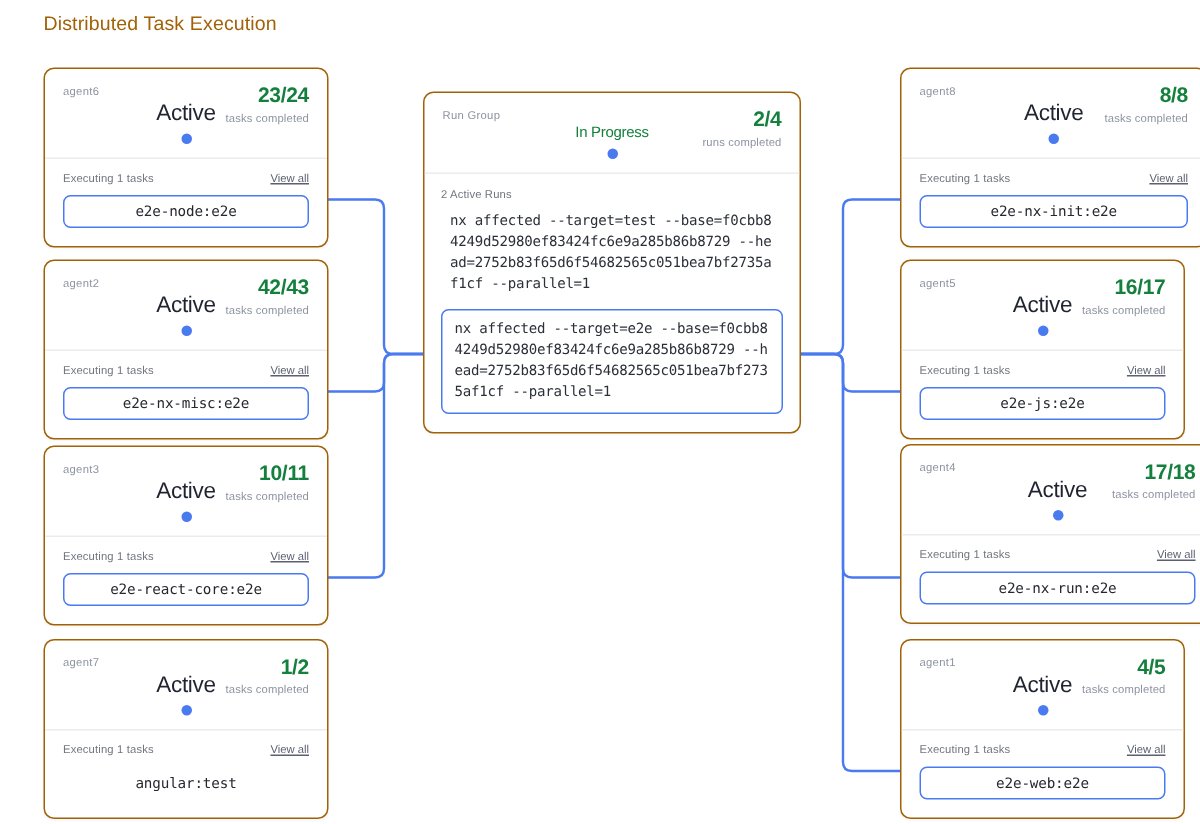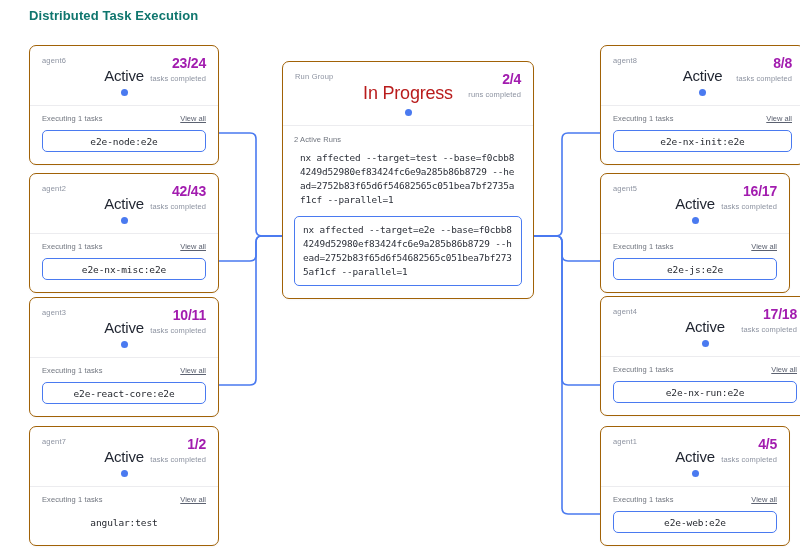--- a/index.html
+++ b/index.html
@@ -7,21 +7,21 @@
     width: 800px; height: 549px;
     background: #ffffff;
     font-family: "Liberation Sans", sans-serif;
     -webkit-font-smoothing: antialiased;
   }
   #stage { position: relative; width: 800px; height: 549px; overflow: hidden; }
 
   
   #page-title {
     position: absolute; left: 29px; top: 8px;
-    font-size: 13px; font-weight: 700; color: #0f766e;
+    font-size: 13px; font-weight: 400; color: #a16207;
     letter-spacing: .1px;
   }
 
   
   #wires { position: absolute; left: 0; top: 0; width: 800px; height: 549px; }
   .wire { fill: none; stroke: #4a7af0; stroke-width: 1.6px; }
   .node-dot { fill: #4a7af0; }
 
   
   .card {
@@ -31,21 +31,21 @@
     border-radius: 7px;
     box-shadow: 0 1px 2px rgba(16,24,40,.04);
     overflow: hidden;
   }
   .card-head { padding: 9px 12px 9px 12px; position: relative; min-height: 48px; }
   .agent-name { font-size: 7.5px; color: #8d93a1; letter-spacing: .2px; line-height: 11px; }
   .status-row { display: flex; align-items: center; gap: 5px; margin-top: 1px; flex-direction: column; }
   .status-text { font-size: 15px; color: #1f2430; font-weight: 400; letter-spacing: -.2px; }
   .status-dot { width: 7px; height: 7px; border-radius: 50%; background: #4a7af0; display: inline-block; }
   .count-block { position: absolute; right: 12px; top: 9px; text-align: right; }
-  .count-num { font-size: 14px; font-weight: 700; color: #a21caf; letter-spacing: -.2px; line-height: 17px; }
+  .count-num { font-size: 14px; font-weight: 700; color: #15803d; letter-spacing: -.2px; line-height: 17px; }
   .count-label { font-size: 7.5px; color: #8d93a1; margin-top: 2px; letter-spacing: .1px; }
 
   .card-divider { height: 1px; background: #ececef; width: 100%; }
 
   .card-body { padding: 8px 12px 12px 12px; position: relative; }
   .body-top { display: flex; align-items: baseline; justify-content: space-between; }
   .exec-label { font-size: 7.5px; color: #70757f; letter-spacing: .1px; }
   .view-all { font-size: 7.5px; color: #5b6170; text-decoration: underline; cursor: pointer; }
 
   .task-pill {
@@ -60,21 +60,21 @@
     letter-spacing: -.1px;
   }
   .task-pill.plain { border-color: transparent; }
 
   
   #run-group {
     position: absolute; left: 282px; top: 61px; width: 252px;
   }
   #run-group .card-head { min-height: 50px; padding: 9px 12px; }
   .rg-title { font-size: 7.5px; color: #8d93a1; letter-spacing: .2px; line-height: 11px; }
-  .rg-status { font-size: 18px; color: #b91c1c; letter-spacing: -.2px; }
+  .rg-status { font-size: 10px; color: #15803d; letter-spacing: -.2px; }
   .rg-body { padding: 9px 11px 12px 11px; }
   .rg-sub { font-size: 7.5px; color: #70757f; letter-spacing: .1px; }
   .run-cmd {
     margin-top: 7px;
     font-family: "DejaVu Sans Mono", monospace;
     font-size: 9.4px; color: #2b2f38;
     line-height: 14px;
     text-align: left;
     word-break: break-all;
     padding: 0 6px;

